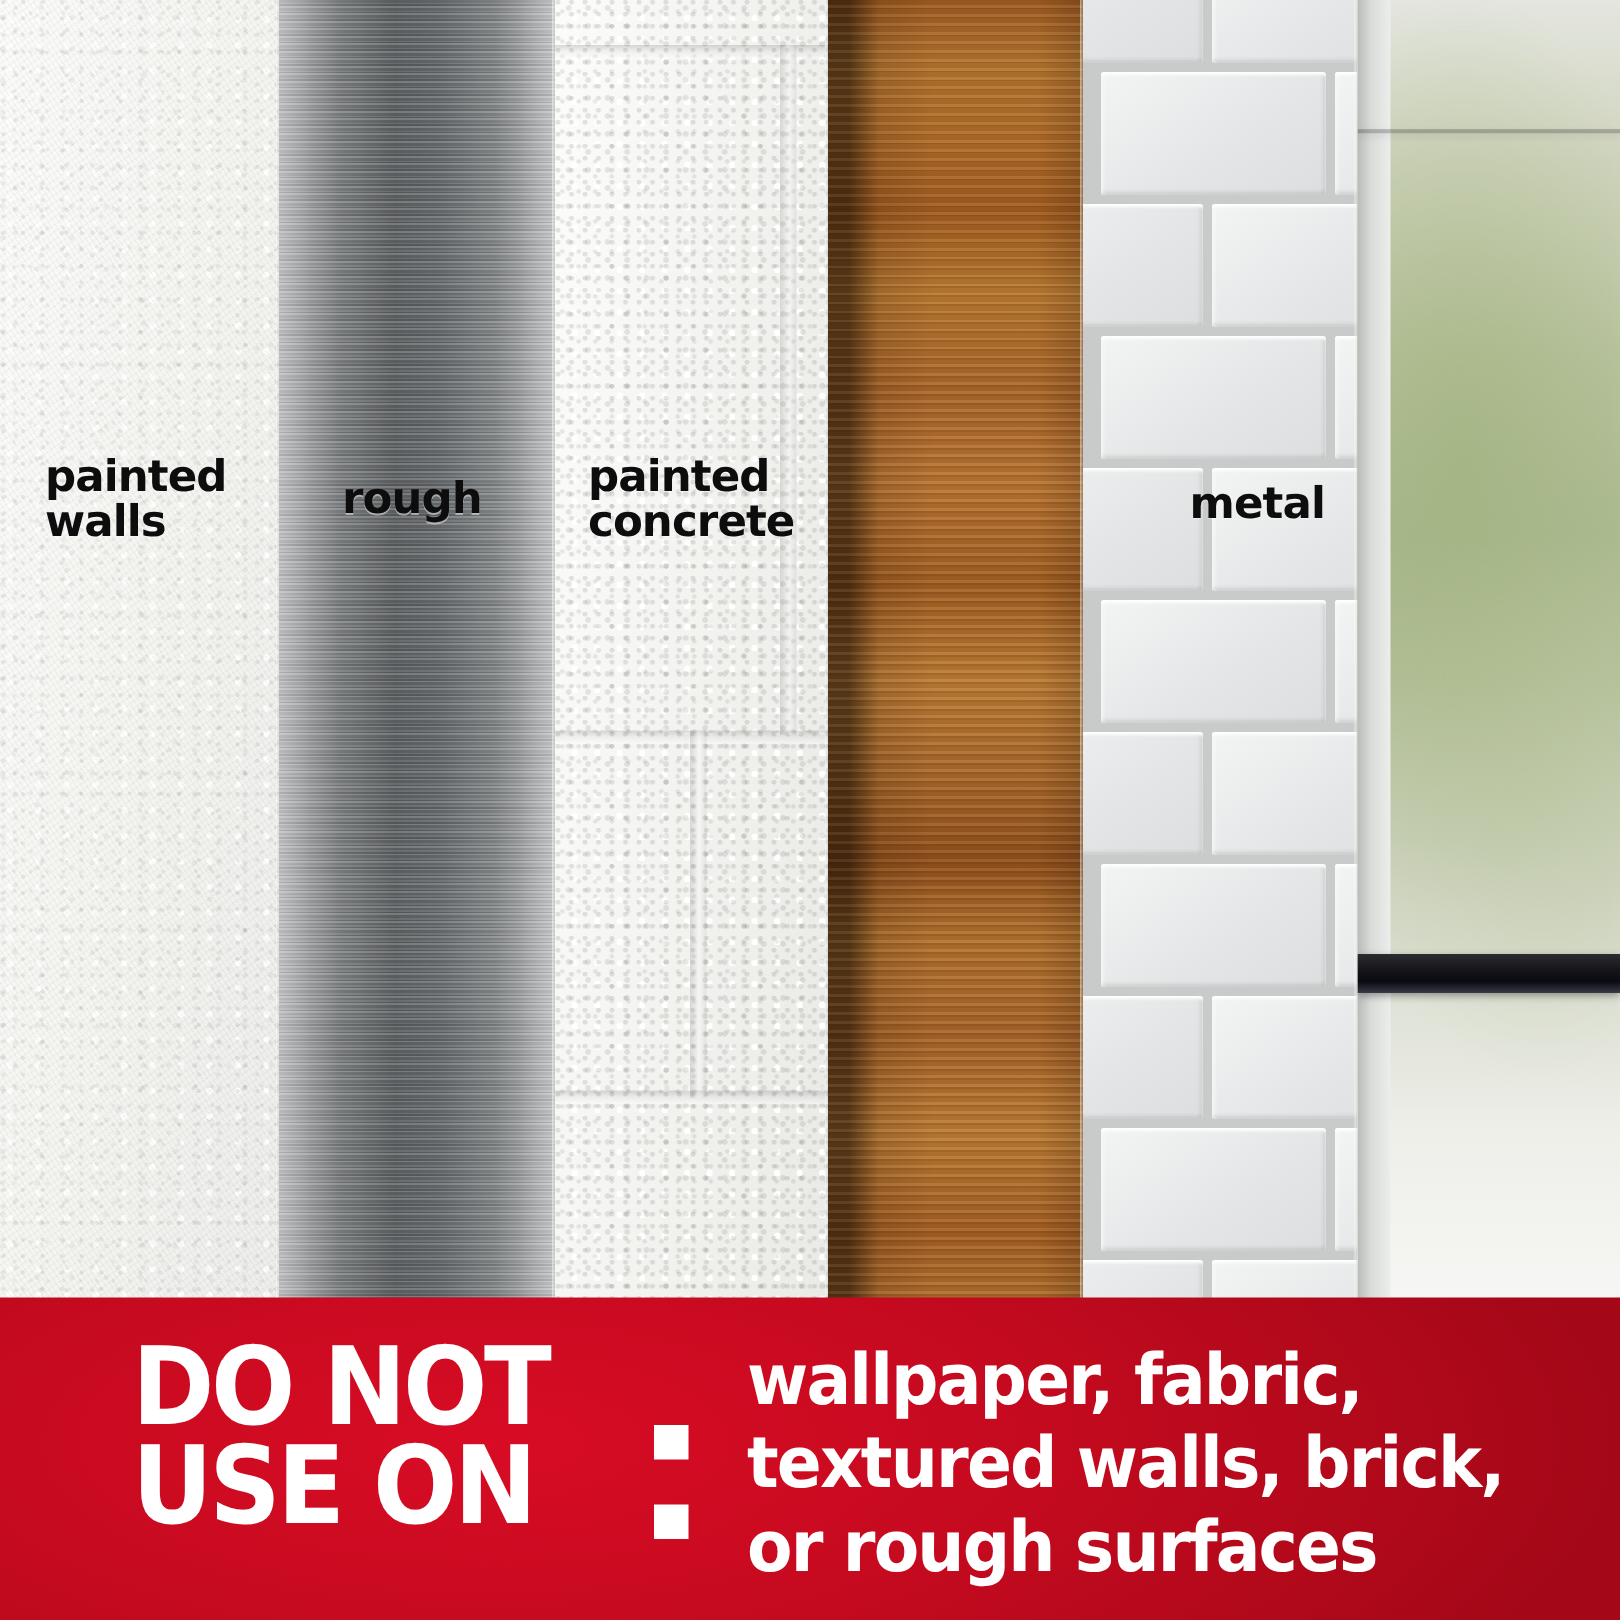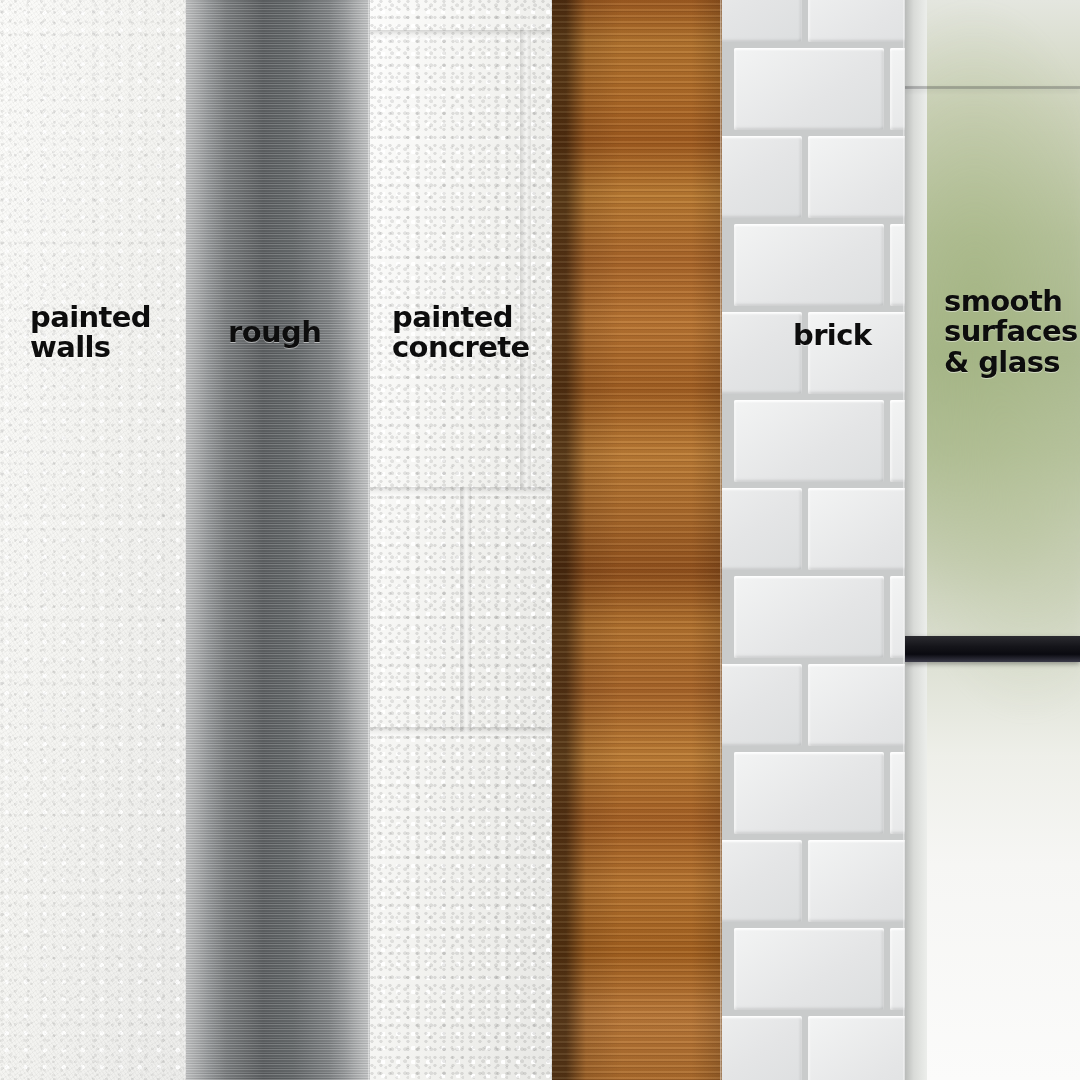--- a/index.html
+++ b/index.html
@@ -207,20 +207,28 @@
       <div class="glass-frame" style="top:636px;height:26px"></div>
       <div class="glass-frame" style="top:86px;height:3px;opacity:.25"></div>
     </div>
   </div>
 
   <div class="label" style="left:30px;  top:302px">painted
 walls</div>
   <div class="label" style="left:228px; top:317px">rough</div>
   <div class="label" style="left:392px; top:302px">painted
 concrete</div>
-  <div class="label" style="left:793px; top:320px">brick</div>
-  <div class="label" style="left:944px; top:286px">smooth
-surfaces
-&amp; glass</div>
-
-
+  <div class="label" style="left:793px; top:320px">metal</div>
+
+
+  <div class="banner-bottom">
+    <div class="dont-block">DO NOT
+USE ON</div>
+    <div class="colon">
+        <i></i>
+        <i></i>
+      </div>
+    <div class="avoid-list">wallpaper, fabric,
+textured walls, brick,
+or rough surfaces</div>
+  </div>
 
 </div>
 
 </body></html>

